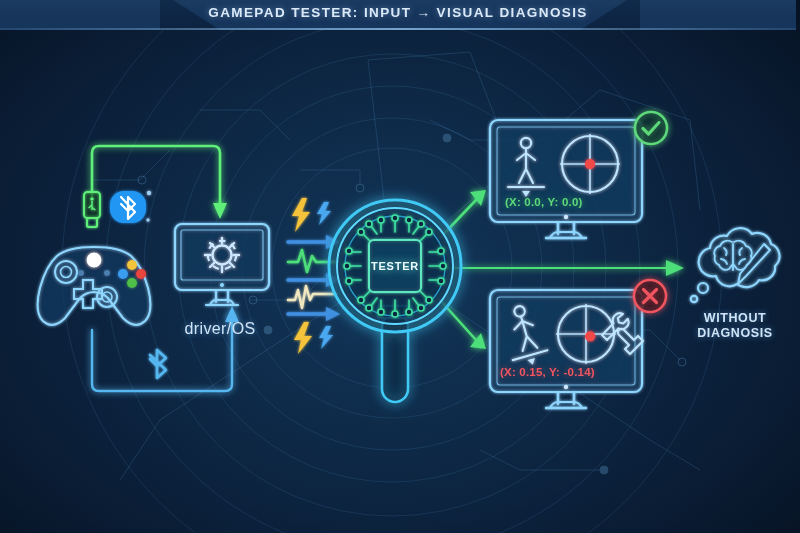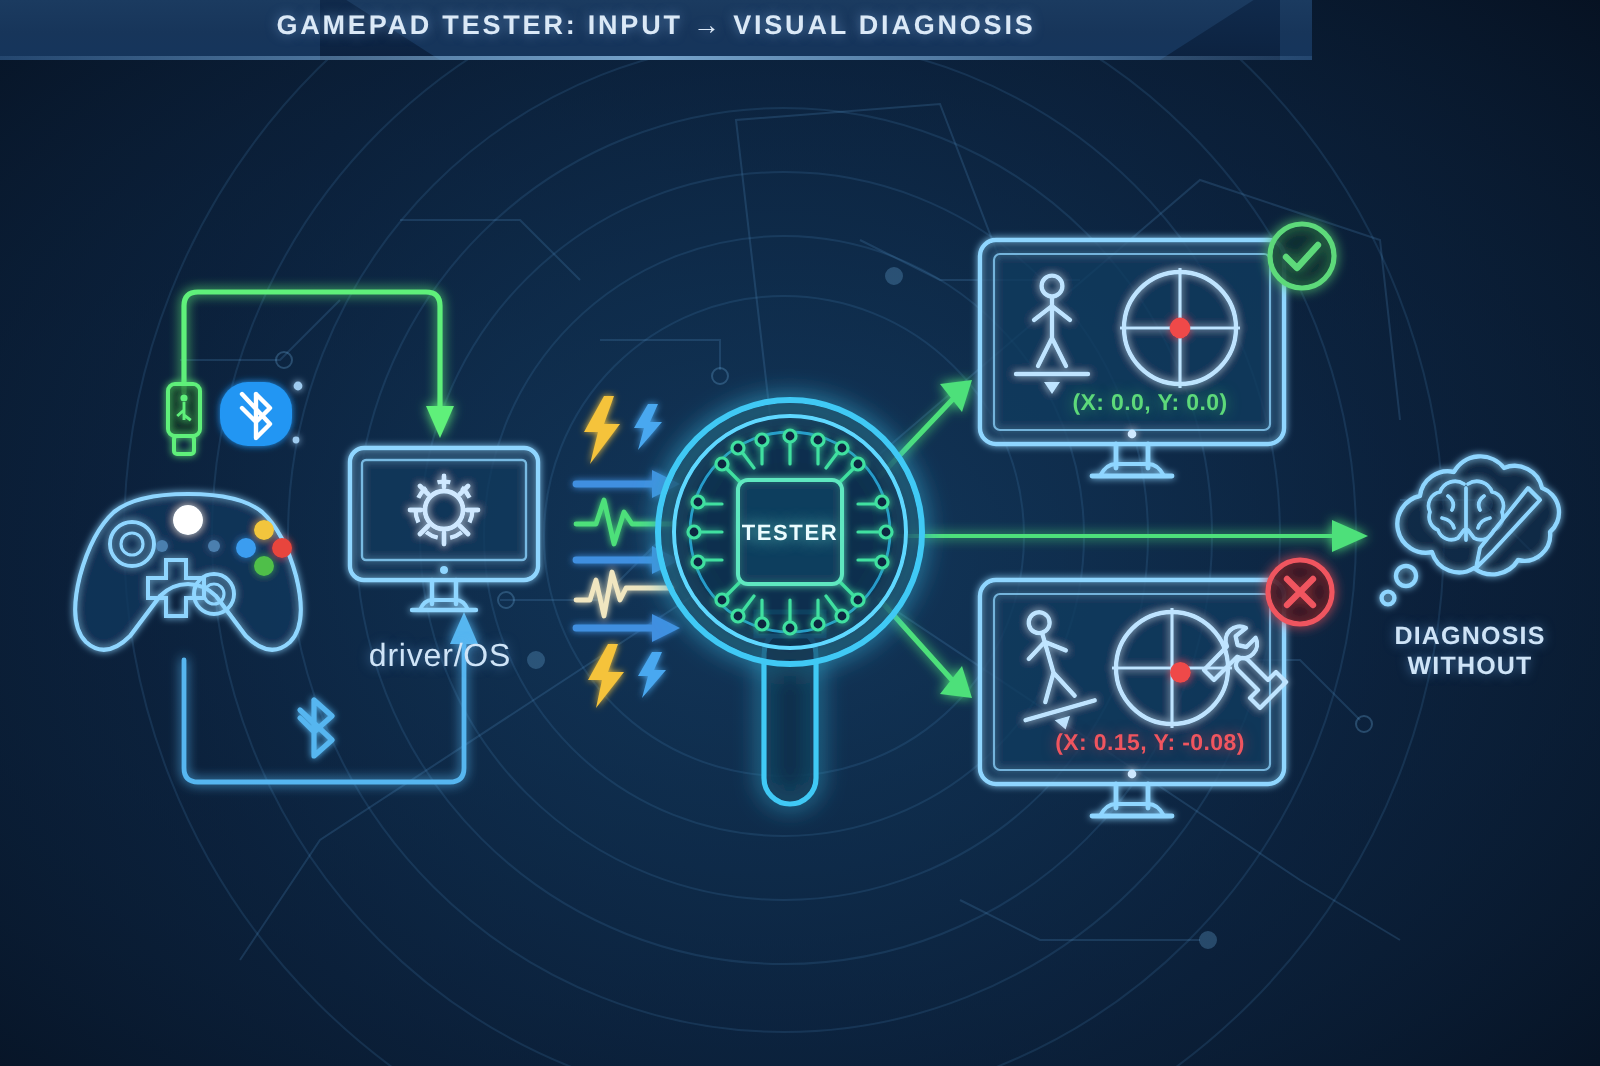--- a/index.html
+++ b/index.html
@@ -7,21 +7,21 @@
     position:relative;width:800px;height:533px;overflow:hidden;
     background:
       radial-gradient(circle at 48% 52%, #10304f 0%, #0d2744 32%, #0a1c35 60%, #071325 100%);
     font-family:"Liberation Sans", sans-serif;
     -webkit-font-smoothing:antialiased;
   }
   .abs{position:absolute;}
 
   
   #banner{
-    left:0;top:0;width:656px;height:30px;
+    left:0;top:0;width:796px;height:30px;
     background:linear-gradient(180deg,#1b3b60 0%,#17355a 55%,#15355c 100%);
   }
   #banner:after{
     content:"";position:absolute;left:0;right:0;bottom:0;height:2px;
     background:linear-gradient(90deg,rgba(120,170,220,.15),rgba(150,200,240,.75),rgba(120,170,220,.15));
   }
   #banner-notch-l,#banner-notch-r{
     position:absolute;top:0;height:30px;width:60px;background:#0b2441;
   }
   #banner-notch-l{left:160px;clip-path:polygon(0 30px,0 30px,100% 0,100% 0, 100% 30px);
@@ -37,21 +37,21 @@
     text-shadow:0 0 6px rgba(150,200,255,.5);
   }
 
   
   .lbl{color:#cfe4f7;font-size:16px;letter-spacing:.4px;text-align:center;
        text-shadow:0 0 6px rgba(120,190,255,.55);}
   #driver-os-label{left:150px;top:320px;width:140px;}
   #diagnosis-label{left:676px;top:311px;width:118px;font-size:12.5px;font-weight:700;
        line-height:15px;letter-spacing:.6px;}
 
-  .coord{font-size:11.5px;letter-spacing:.2px;text-align:center;font-weight:700;}
+  .coord{font-size:11.5px;letter-spacing:.2px;text-align:left;font-weight:700;}
   #coord-ok{color:#5dd97a;text-shadow:0 0 7px rgba(70,220,110,.6);}
   #coord-bad{color:#f0555f;text-shadow:0 0 7px rgba(240,70,80,.6);}
 
   #chip-label{
     color:#e8f6ff;font-size:11px;font-weight:700;letter-spacing:.8px;
     text-shadow:0 0 7px rgba(120,240,220,.9);
   }
   svg{display:block;overflow:visible;}
 </style>
 </head>
@@ -339,21 +339,21 @@
         <path d="M100 22 v60 M70 52 h60" stroke="#bfe4ff" stroke-width="1.6"></path>
         <circle cx="104.2" cy="54.2" r="5.2" fill="#ef4a4a"></circle>
       </g>
 
       <g stroke="#bfe4ff" fill="none" stroke-width="2.2" stroke-linecap="round" stroke-linejoin="round">
         <path d="M137 32 a7 7 0 0 0 -9.5 9.2 L116 53 l5 5 l11.6 -11.6 a7 7 0 0 0 9.2 -9.5 l-4.6 4.6 l-4.4 -1 l-1 -4.4 z"></path>
         <path d="M118 32 l5 5 l-4 4 l10 10 a3.5 3.5 0 1 1 -5 5 l-10 -10 l-4 4 l-5 -5 z" transform="translate(22,20) rotate(180 120 42)"></path>
       </g>
     </g>
   </svg>
-  <div class="abs coord" id="coord-bad" style="left:500px;top:366px;width:150px;">(X: 0.15, Y: -0.08)</div>
+  <div class="abs coord" id="coord-bad" style="left:500px;top:366px;width:150px;">(X: 0.15, Y: -0.14)</div>
 
   <svg class="abs" style="left:626px;top:272px;" width="48" height="48" viewBox="0 0 48 48">
     <g filter="url(#gGlow)">
       <circle cx="24" cy="24" r="16" fill="#2e1220" fill-opacity=".7" stroke="#f0555f" stroke-width="2.6"></circle>
       <path d="M17.5 17.5 L30.5 30.5 M30.5 17.5 L17.5 30.5" fill="none" stroke="#f0555f" stroke-width="3.2" stroke-linecap="round"></path>
     </g>
   </svg>
 
   <svg class="abs" style="left:680px;top:226px;" width="112" height="92" viewBox="0 0 112 92">
     <g filter="url(#gGlowSm)" stroke="#8fd6ff" fill="none" stroke-width="2.2" stroke-linejoin="round">
@@ -370,22 +370,22 @@
         <path d="M44 22 q4 3 2 7 M62 22 q-4 3 -2 7 M41 33 q5 1 6 5 M65 33 q-5 1 -6 5"></path>
       </g>
 
       <g stroke-width="2">
         <path d="M84 18 l6 6 l-24 26 l-8 8 l2 -10 z" fill="#0f2e4c" fill-opacity=".4"></path>
         <path d="M84 18 l6 6"></path>
       </g>
     </g>
   </svg>
   <div class="abs lbl" id="diagnosis-label">
+    <div>WITHOUT</div>
     <div>DIAGNOSIS</div>
-    <div>WITHOUT</div>
   </div>
 
   <div class="abs" id="banner">
     <div id="banner-notch-l"></div>
     <div id="banner-notch-r"></div>
     <div id="banner-title">GAMEPAD TESTER: INPUT → VISUAL DIAGNOSIS</div>
   </div>
 
 </div>
 

